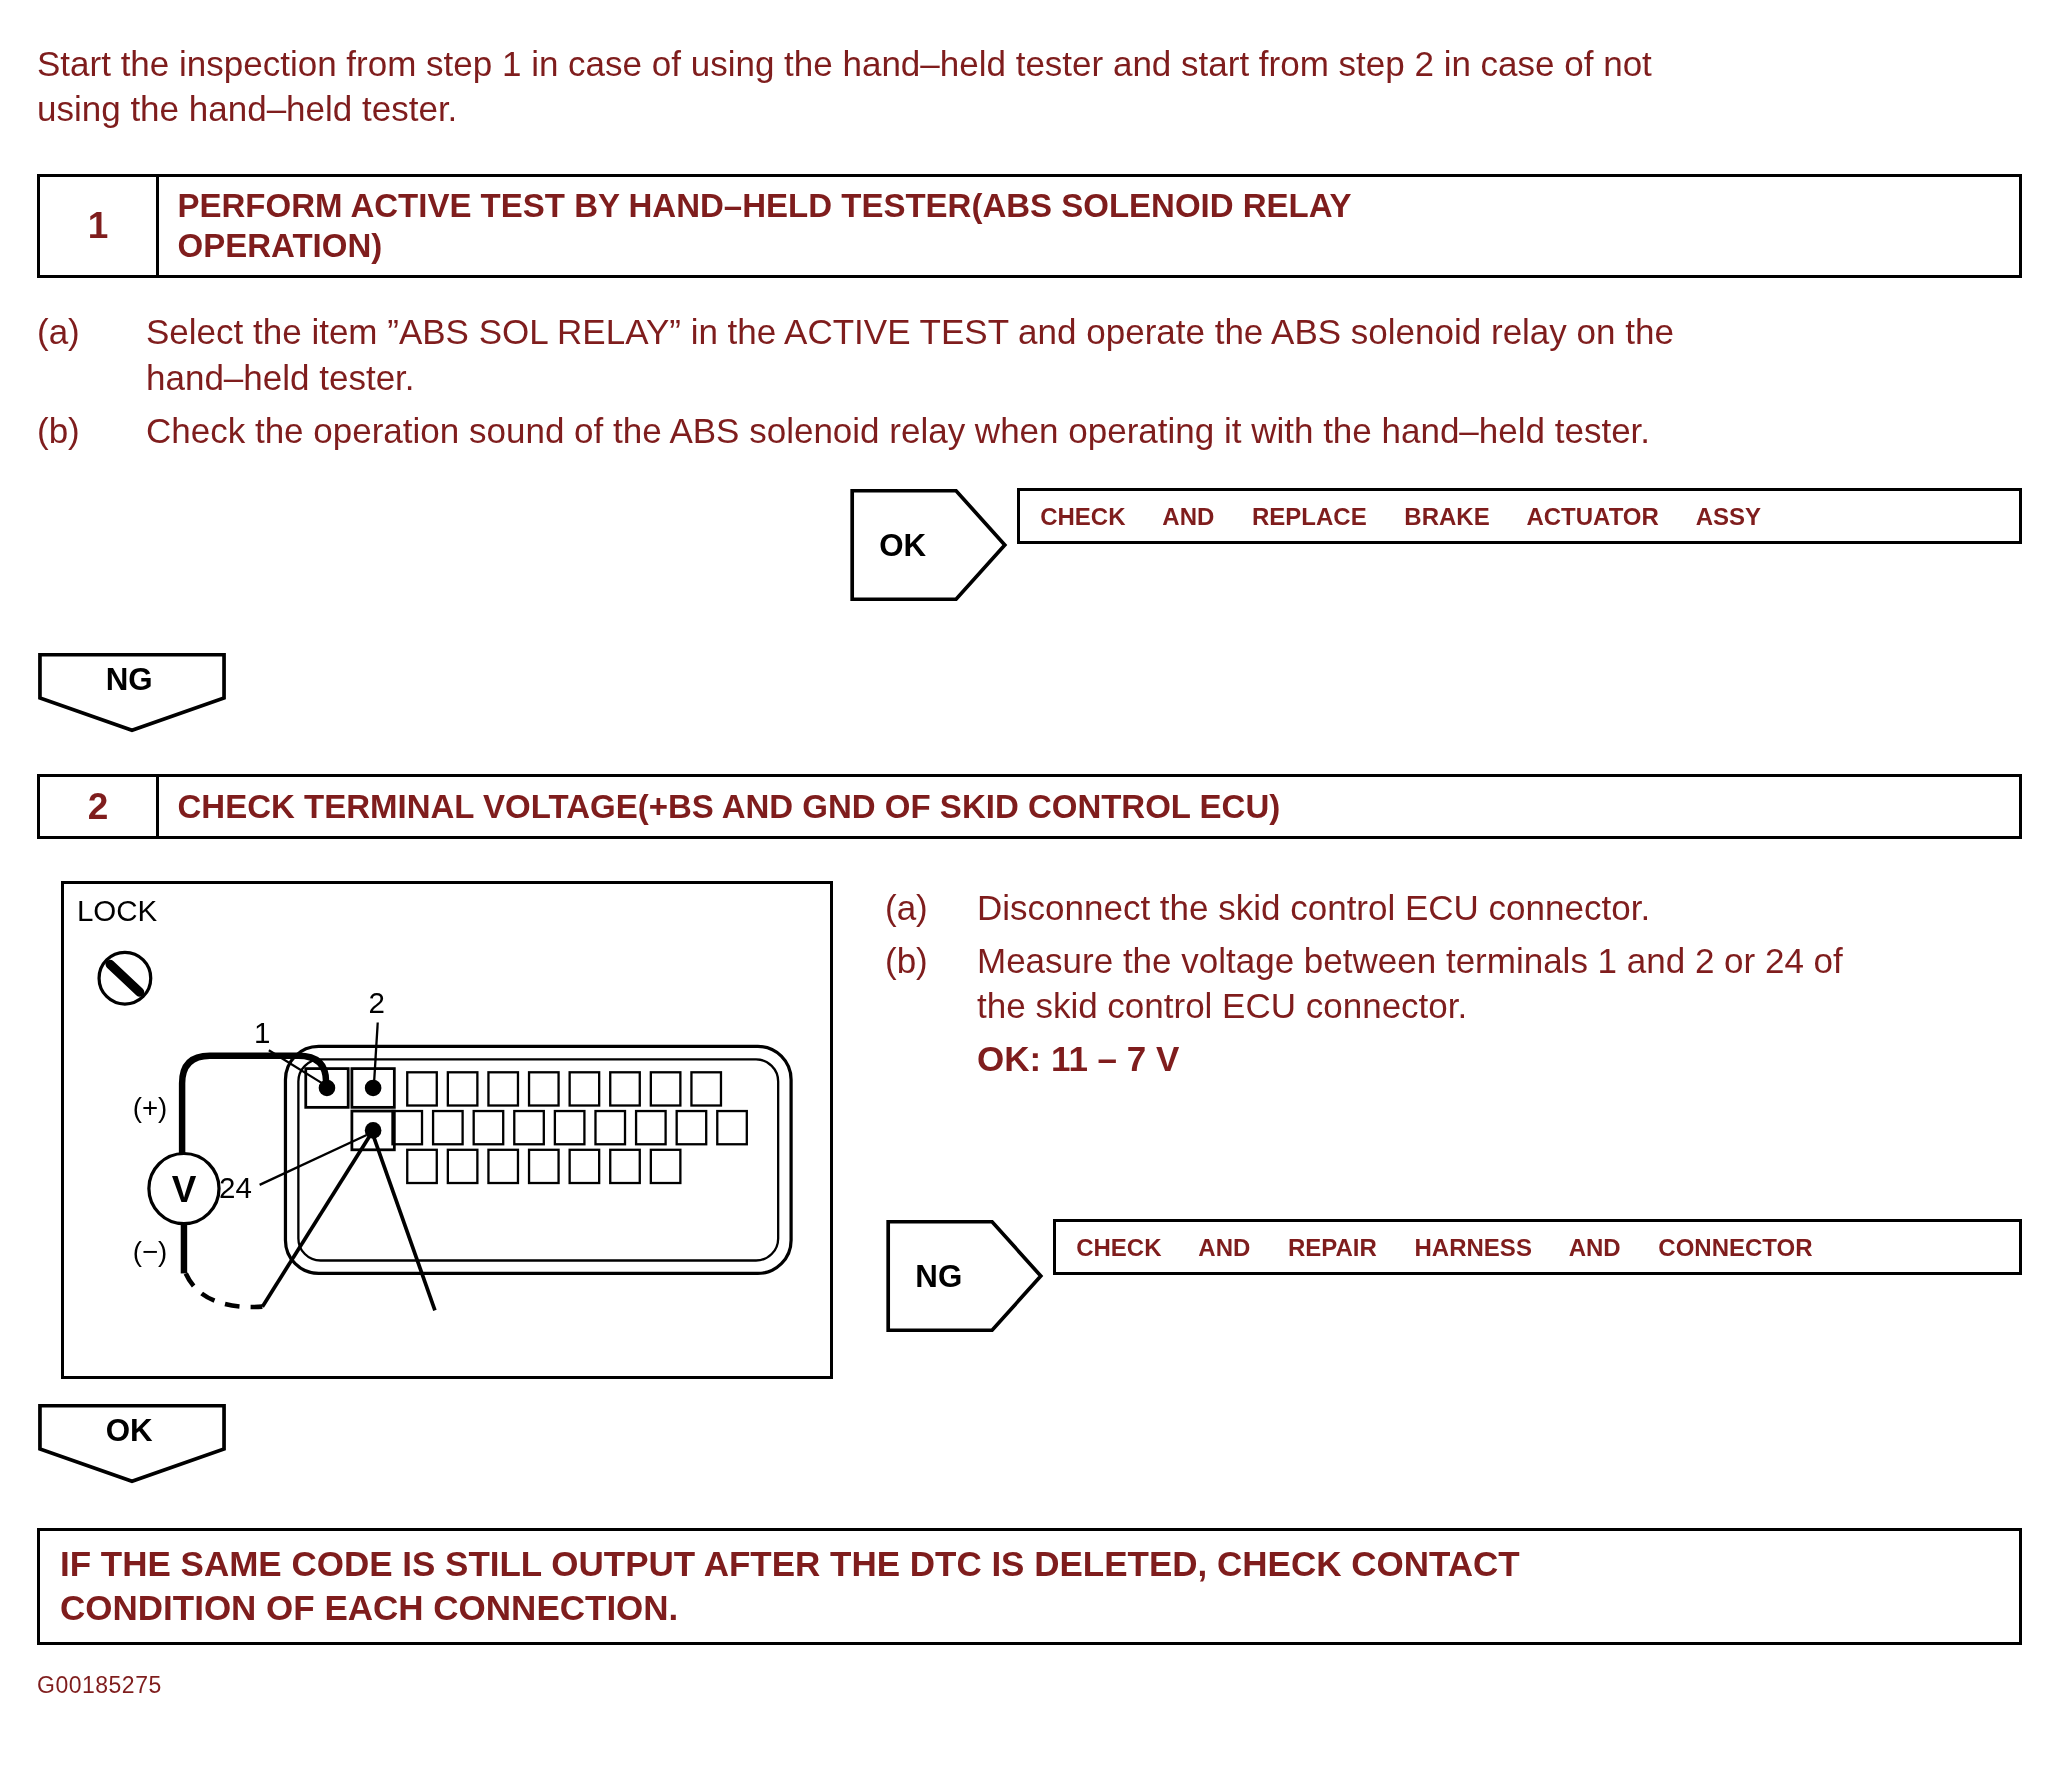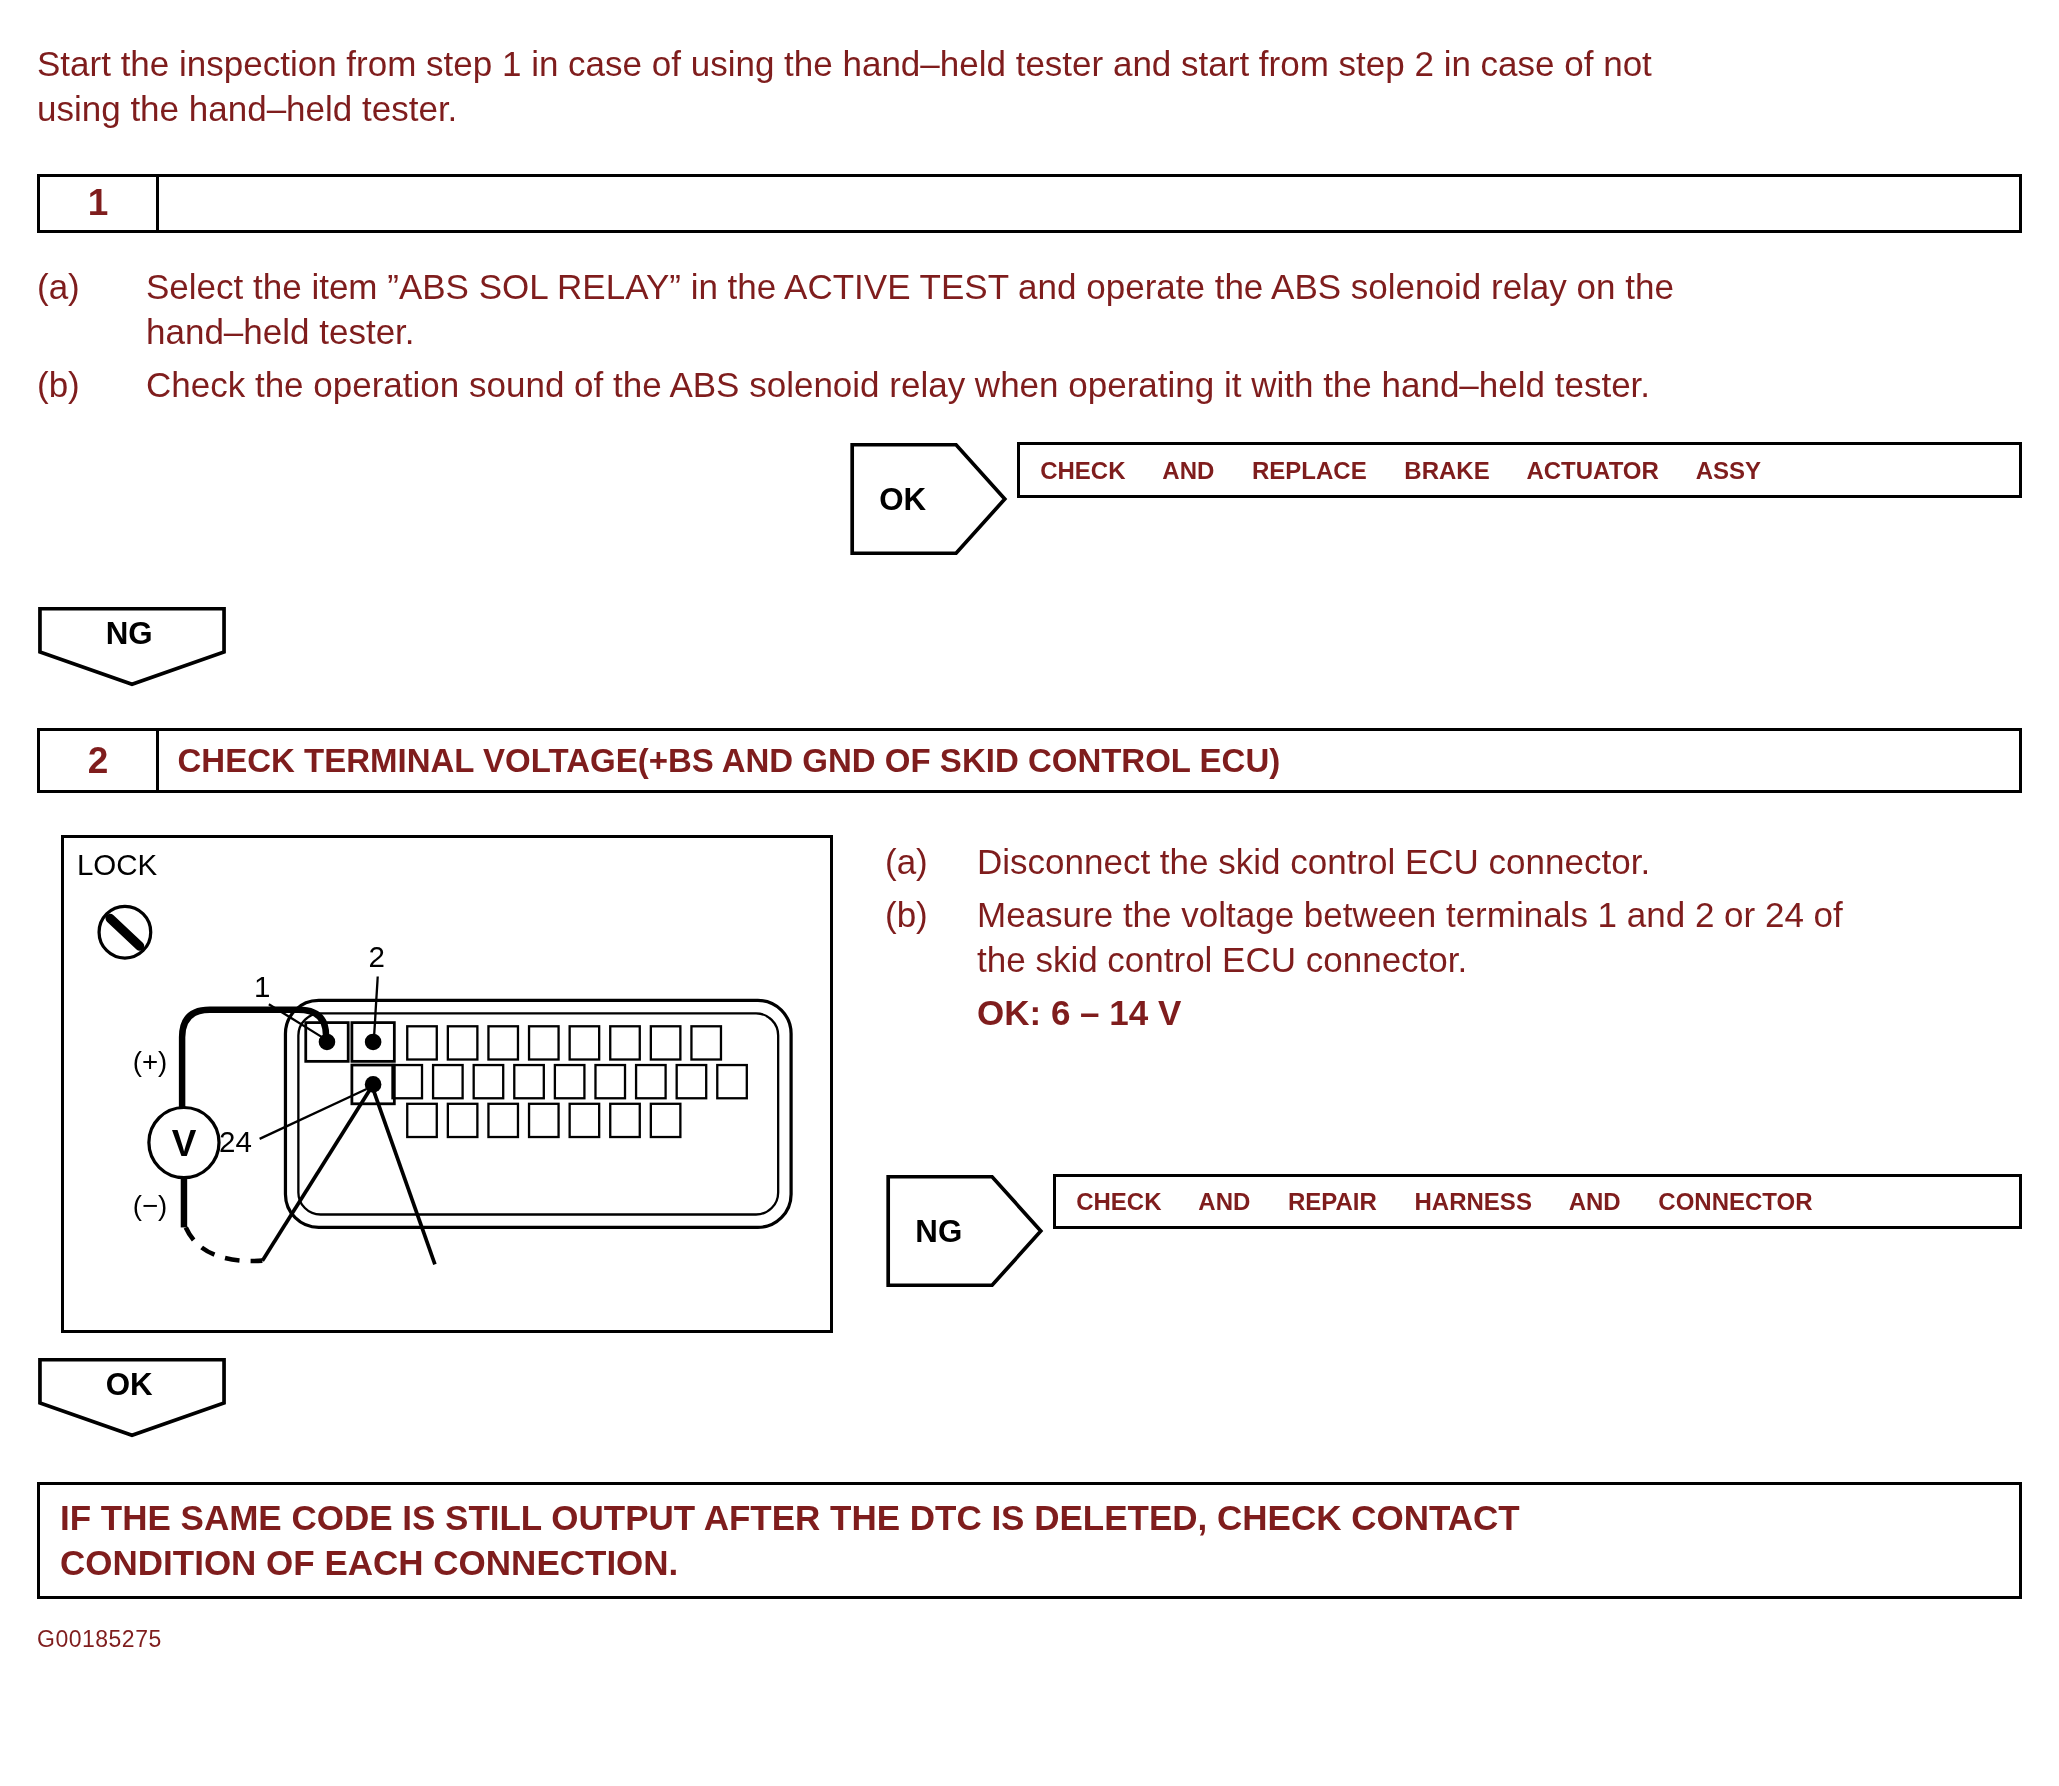--- a/index.html
+++ b/index.html
@@ -108,20 +108,22 @@
 </head>
 <body>
 
 <div class="page">
 
   <p class="intro pre">Start the inspection from step 1 in case of using the hand–held tester and start from step 2 in case of not
 using the hand–held tester.</p>
 
   <div class="step-header">
     <div class="step-number">1</div>
+    <div class="step-title pre">PERFORM ACTIVE TEST BY HAND–HELD TESTER(ABS SOLENOID RELAY
+OPERATION)</div>
   </div>
 
   <div class="list">
     <div class="list-row">
       <div class="list-label">(a)</div>
       <div class="list-text pre">Select the item ”ABS SOL RELAY” in the ACTIVE TEST and operate the ABS solenoid relay on the
 hand–held tester.</div>
     </div>
     <div class="list-row">
       <div class="list-label">(b)</div>
@@ -228,21 +230,21 @@
       <div class="list">
         <div class="list-row">
           <div class="list-label">(a)</div>
           <div class="list-text">Disconnect the skid control ECU connector.</div>
         </div>
         <div class="list-row">
           <div class="list-label">(b)</div>
           <div class="list-text pre">Measure the voltage between terminals 1 and 2 or 24 of
 the skid control ECU connector.</div>
         </div>
-        <div class="criteria">OK: 6 – 14 V</div>
+        <div class="criteria">OK: 11 – 7 V</div>
       </div>
 
       <div class="branch-row branch-row-2">
         <div class="tag-right">
           <svg width="159" height="114" viewBox="0 0 172 124">
             <polygon points="3,3 116,3 169,62 116,121 3,121" fill="#ffffff" stroke="#000000" stroke-width="4"></polygon>
             <text class="tag-label" x="58" y="62" text-anchor="middle" dominant-baseline="central">NG</text>
           </svg>
         </div>
         <div class="branch-box">CHECK AND REPAIR HARNESS AND CONNECTOR</div>

